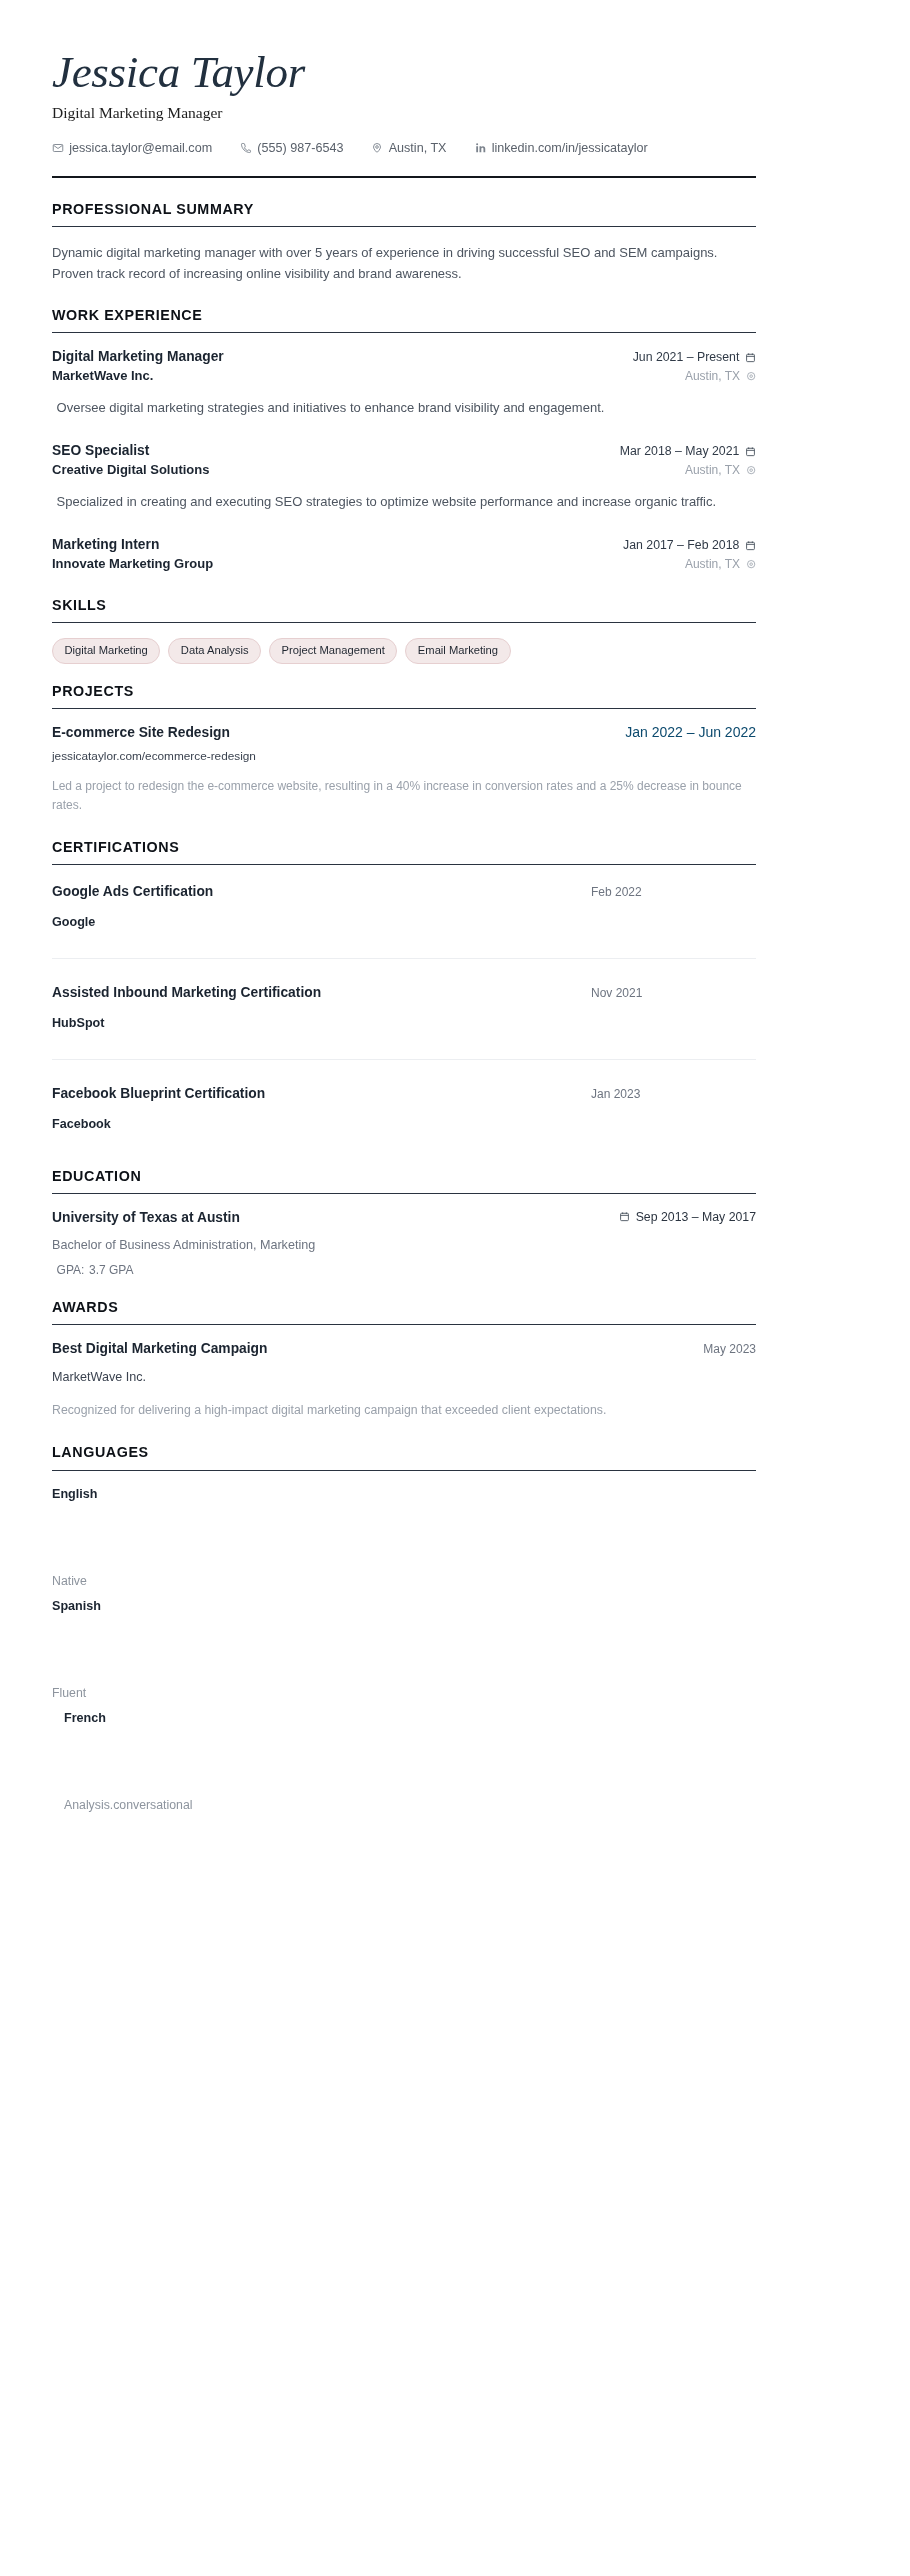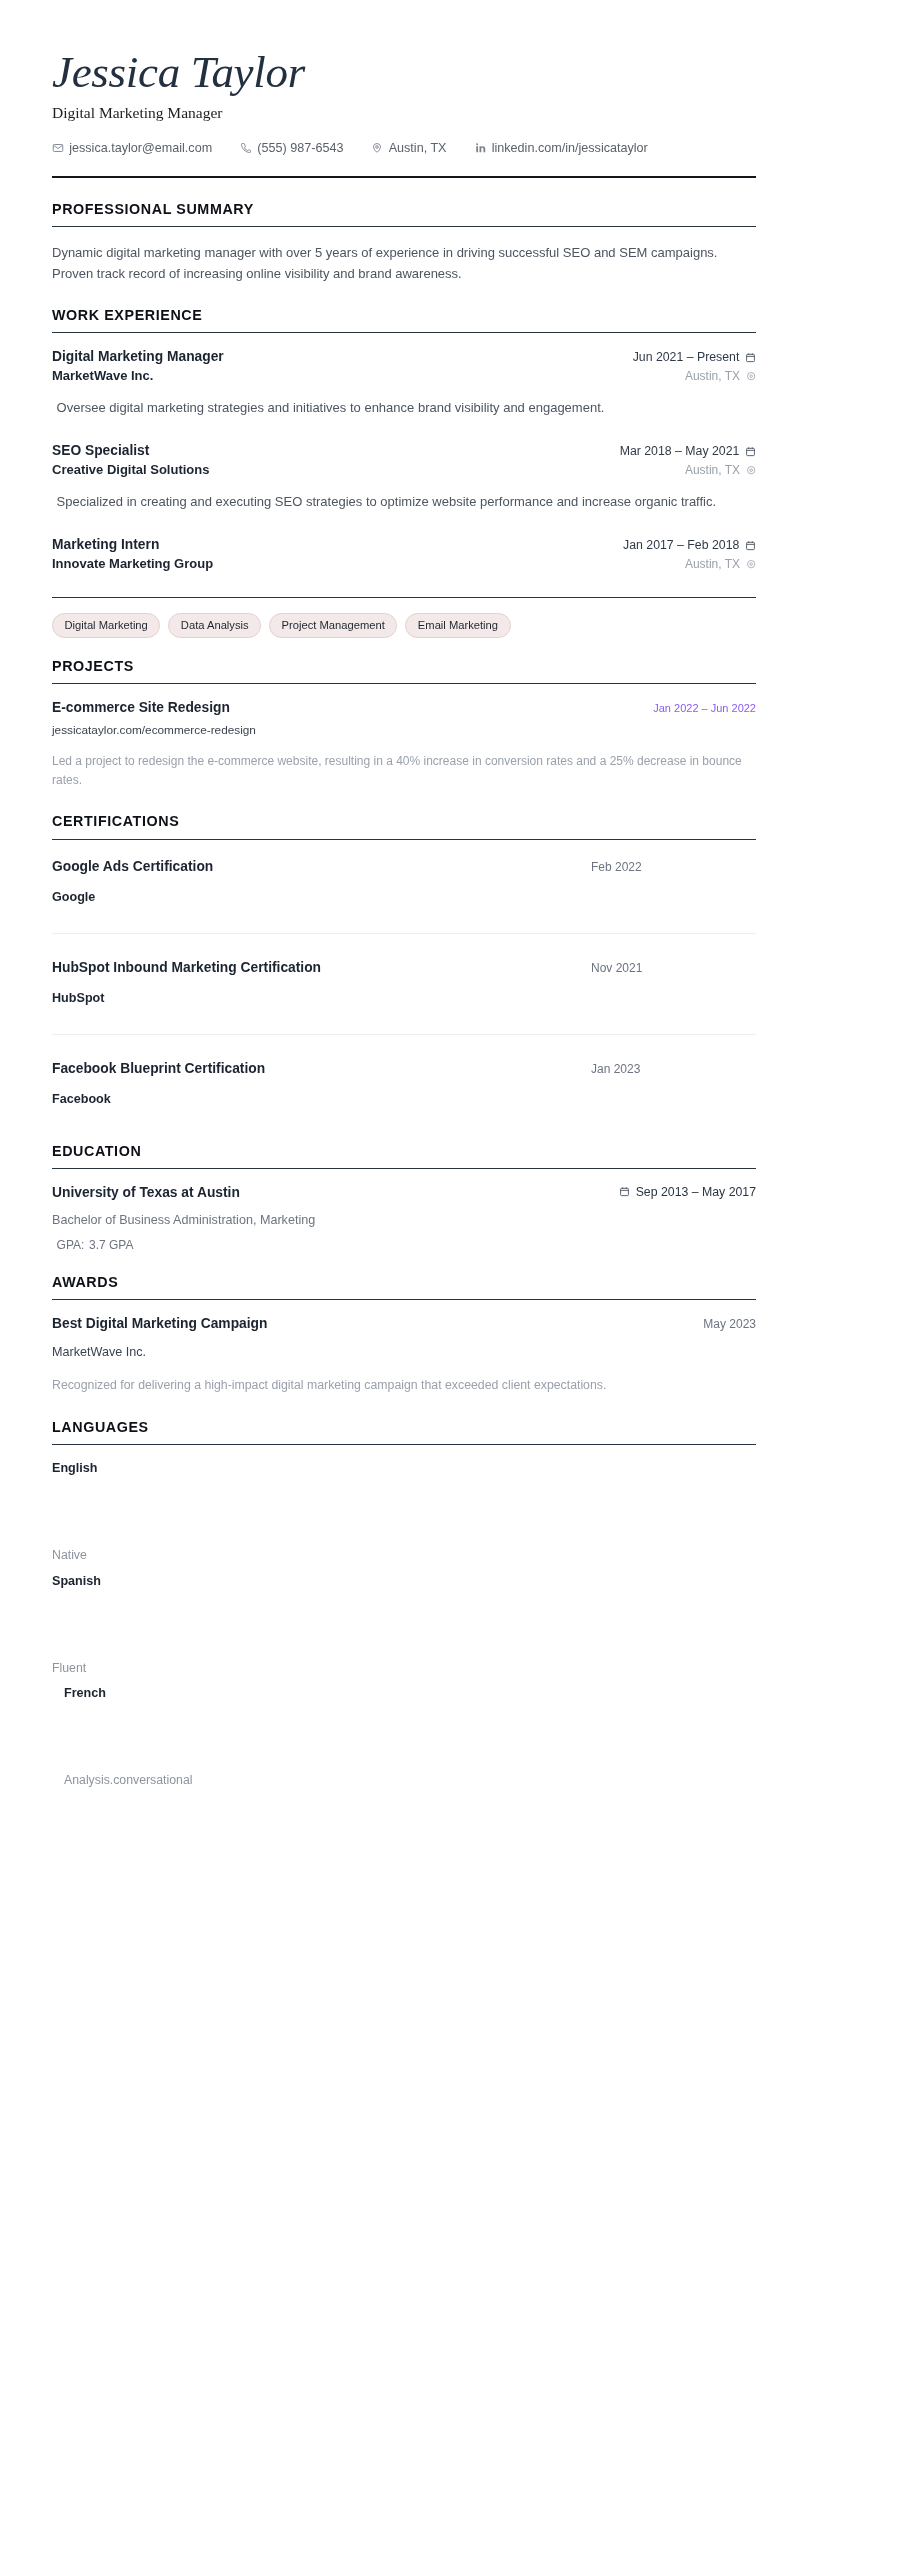--- a/index.html
+++ b/index.html
@@ -172,22 +172,22 @@
   }
 
   
   .proj-url {
     font-size: 11.8px;
     color: #3b4350;
     margin-top: 4.6px;
     line-height: 1.4;
   }
   .proj-date {
-    font-size: 11px;
-    color: #8b5cf6;
+    font-size: 14px;
+    color: #0c4a6e;
     white-space: nowrap;
   }
   .proj-desc {
     font-size: 12px;
     line-height: 1.62;
     color: #9aa1ab;
     margin: 12.6px 0 0 0;
     max-width: 771px;
   }
 
@@ -447,20 +447,21 @@
               <circle cx="12" cy="12" r="8.5"></circle>
                 <circle cx="12" cy="12" r="3"></circle>
             </svg>
           </span>
         </span>
       </div>
     </div>
   </section>
 
   <section class="section">
+    <h2 class="section-title">SKILLS</h2>
     <hr class="section-rule">
     <div class="skill-list">
       <span class="skill-pill">Digital Marketing</span>
       <span class="skill-pill">Data Analysis</span>
       <span class="skill-pill">Project Management</span>
       <span class="skill-pill">Email Marketing</span>
     </div>
   </section>
 
   <section class="section tight">
@@ -483,21 +484,21 @@
     <div class="cert-item">
       <div class="cert-line">
         <span class="cert-name">Google Ads Certification</span>
         <span class="cert-date">Feb 2022</span>
       </div>
       <div class="cert-issuer">Google</div>
     </div>
 
     <div class="cert-item">
       <div class="cert-line">
-        <span class="cert-name">HubSpot Inbound Marketing Certification</span>
+        <span class="cert-name">Assisted Inbound Marketing Certification</span>
         <span class="cert-date">Nov 2021</span>
       </div>
       <div class="cert-issuer">HubSpot</div>
     </div>
 
     <div class="cert-item">
       <div class="cert-line">
         <span class="cert-name">Facebook Blueprint Certification</span>
         <span class="cert-date">Jan 2023</span>
       </div>

